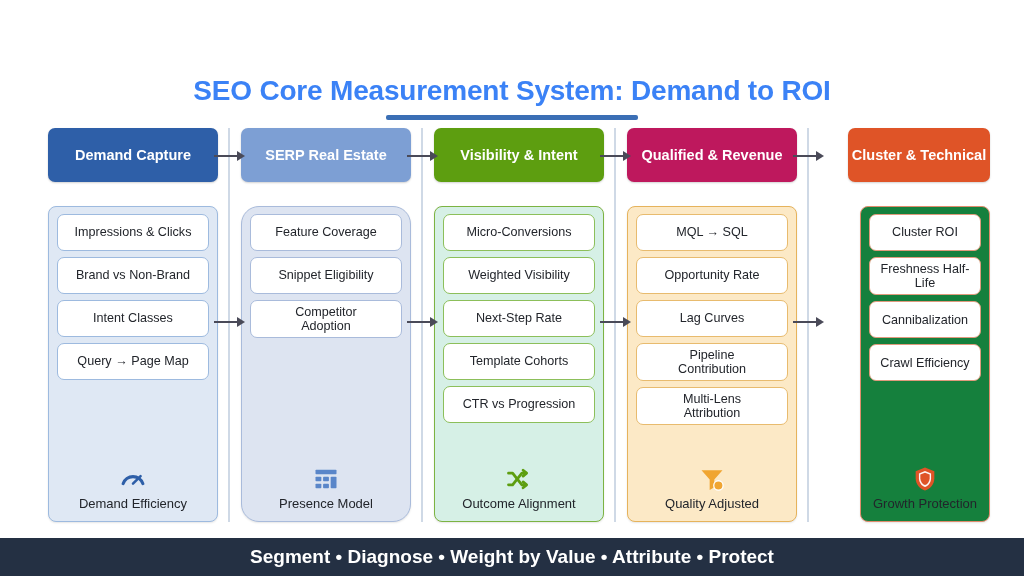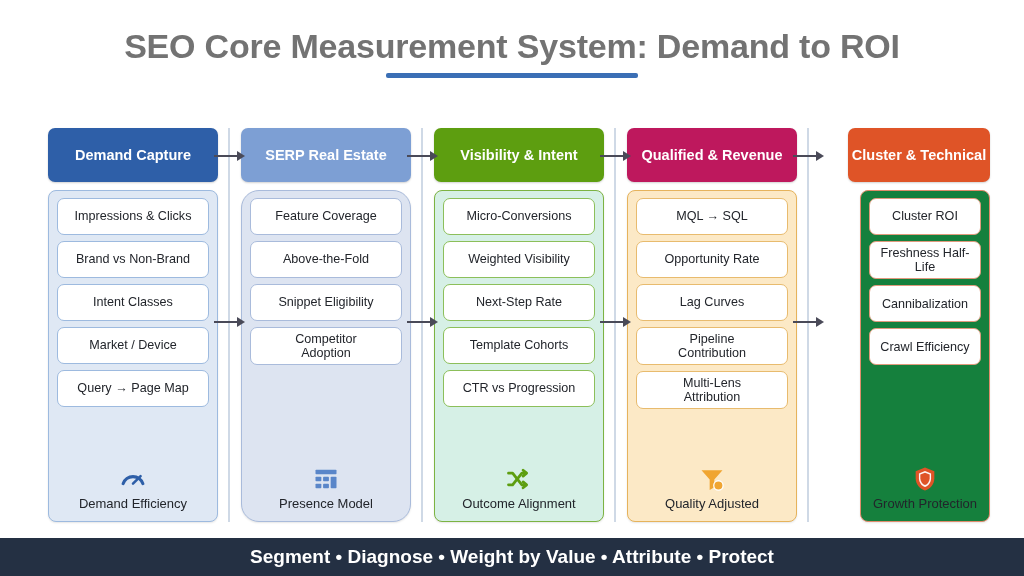--- a/index.html
+++ b/index.html
@@ -17,26 +17,27 @@
 
   
   .title-wrap {
     position: absolute;
     top: 28px;
     left: 0;
     width: 1024px;
     text-align: center;
   }
   .title {
-    font-size: 34px;
+    font-size: 28px;
     font-weight: bold;
-    color: #737373;
+    color: #3b82f6;
     letter-spacing: -0.2px;
     line-height: 1.1;
     white-space: nowrap;
+    margin-top: 48px;
   }
   .title-rule {
     margin: 8px auto 0 auto;
     width: 252px;
     height: 5px;
     border-radius: 2px;
     background: #3b6fb5;
   }
 
   
@@ -47,20 +48,21 @@
     width: 944px;
     height: 394px;
     display: flex;
     align-items: flex-start;
   }
   .col {
     width: 170px;
     display: flex;
     flex-direction: column;
     height: 100%;
+    gap: 16px;
   }
   .gap {
     width: 23px;
     height: 100%;
     position: relative;
     flex: 0 0 23px;
   }
   .divider {
     position: absolute;
     left: 10px;
@@ -192,21 +194,20 @@
 </div>
 
 <div class="board" id="board">
     <div class="col">
       <div class="chip" style="background: rgb(46, 95, 168);">Demand Capture</div>
       <div class="panel" style="background: rgb(223, 232, 244); border-color: rgb(157, 186, 223);">
         <div class="items">
           <div class="item" style="border-color: rgb(157, 186, 223);">Impressions &amp; Clicks</div>
           <div class="item" style="border-color: rgb(157, 186, 223);">Brand vs Non-Brand</div>
           <div class="item" style="border-color: rgb(157, 186, 223);">Intent Classes</div>
-          <div class="item" style="border-color: rgb(157, 186, 223);">Market / Device</div>
           <div class="item" style="border-color: rgb(157, 186, 223);">Query → Page Map</div>
         </div>
         <div class="footer-cell">
           <div class="footer-icon">
             <svg width="28" height="28" viewBox="0 0 24 24" fill="none" stroke="#2e5fa8" stroke-width="2.6" stroke-linecap="round">
               <path d="M3.5 16 A9 9 0 0 1 20.5 16"></path>
               <path d="M12 16 L18.5 9.5" stroke-width="2.2"></path>
             </svg>
           </div>
           <div class="footer-label">Demand Efficiency</div>
@@ -222,21 +223,20 @@
       <div class="arrow mid">
         <div class="shaft"></div>
         <div class="head"></div>
       </div>
     </div>
     <div class="col">
       <div class="chip" style="background: rgb(125, 159, 212);">SERP Real Estate</div>
       <div class="panel" style="background: rgb(221, 228, 241); border-color: rgb(169, 187, 219); border-radius: 18px;">
         <div class="items">
           <div class="item" style="border-color: rgb(169, 187, 219);">Feature Coverage</div>
-          <div class="item" style="border-color: rgb(169, 187, 219);">Above-the-Fold</div>
           <div class="item" style="border-color: rgb(169, 187, 219);">Snippet Eligibility</div>
           <div class="item" style="border-color: rgb(169, 187, 219);">Competitor
 Adoption</div>
         </div>
         <div class="footer-cell">
           <div class="footer-icon">
             <svg width="28" height="28" viewBox="0 0 24 24" fill="#5a86c9">
               <rect x="3" y="4" width="18" height="4" rx="0.7"></rect>
               <rect x="3" y="10" width="5" height="4" rx="0.7"></rect>
               <rect x="9.5" y="10" width="5" height="4" rx="0.7"></rect>

